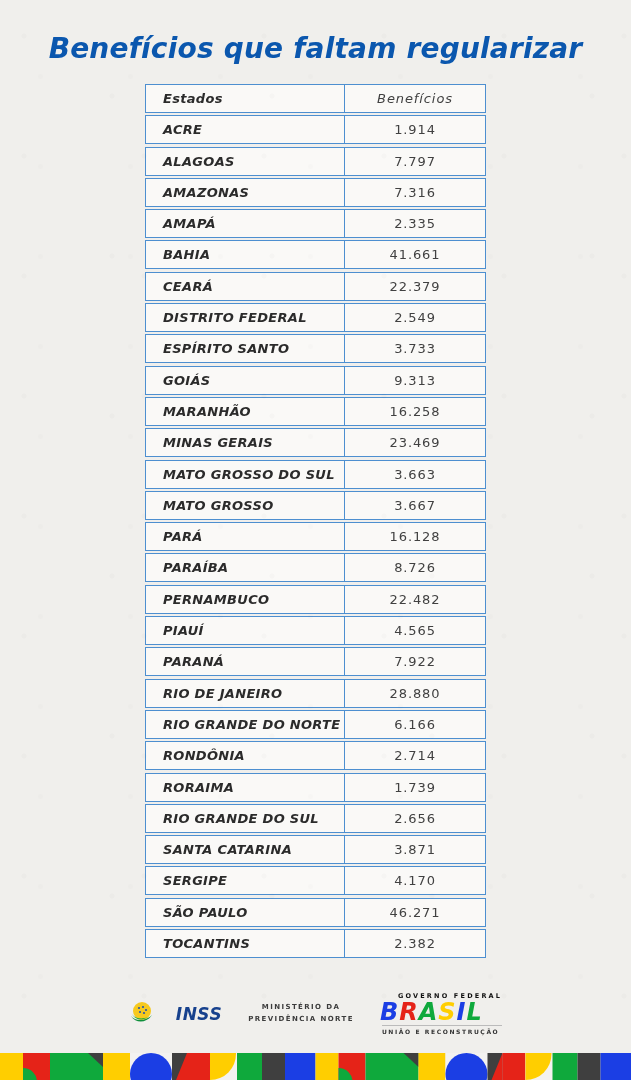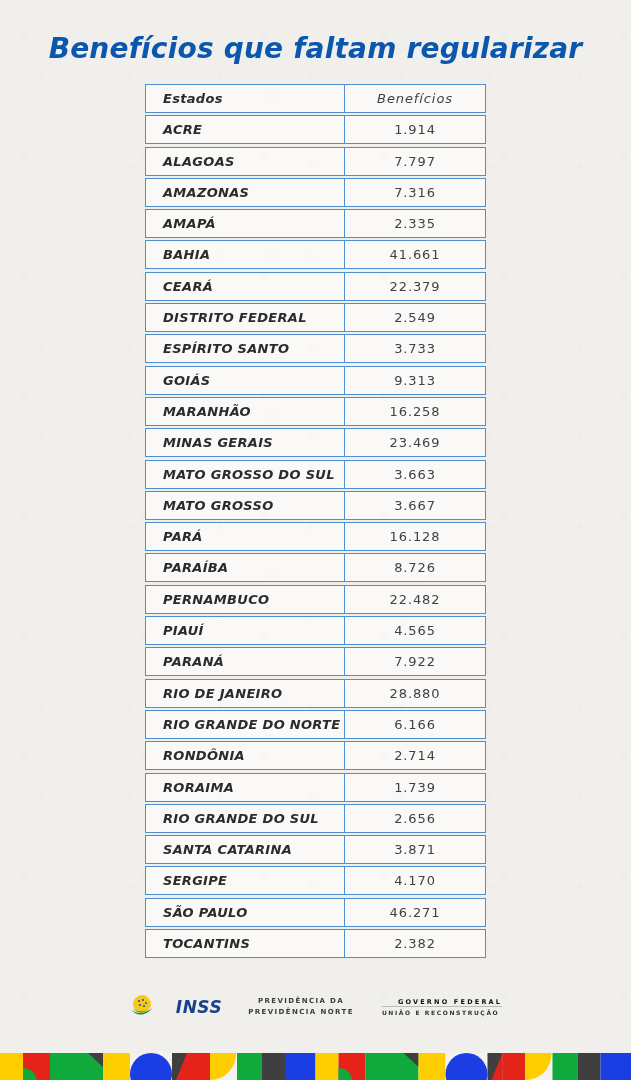--- a/index.html
+++ b/index.html
@@ -410,26 +410,27 @@
           <circle cx="15" cy="14" r="1.1"></circle>
         </g>
         <path d="M2 17 C6 22 16 23 23 16 C18 24 7 25 2 17 Z" fill="#0f8f3c"></path>
         <path d="M3 15 C5 19 12 21 19 18 C13 22 6 21 3 15 Z" fill="#0fa93c"></path>
       </svg>
     </span>
     <span class="inss-text">INSS</span>
   </div>
 
   <div class="ministry">
-    <div>PREVIDÊNCIA DA</div>
+    <div>MINISTÉRIO DA</div>
     <div>PREVIDÊNCIA NORTE</div>
   </div>
 
   <div class="gov-logo">
     <div class="gov-top">GOVERNO FEDERAL</div>
+    <div class="brasil-wordmark"><span style="color: rgb(27, 62, 228);">B</span><span style="color: rgb(229, 35, 24);">R</span><span style="color: rgb(15, 169, 60);">A</span><span style="color: rgb(255, 206, 0);">S</span><span style="color: rgb(27, 62, 228);">I</span><span style="color: rgb(15, 169, 60);">L</span></div>
     <div class="gov-bottom">UNIÃO E RECONSTRUÇÃO</div>
   </div>
 </div>
 
 <svg class="brand-strip" viewBox="0 0 631 27" preserveAspectRatio="none">
   <defs>
     <clipPath id="clipA">
         <rect x="23" y="0" width="27" height="27"></rect>
       </clipPath>
     <clipPath id="clipB">

